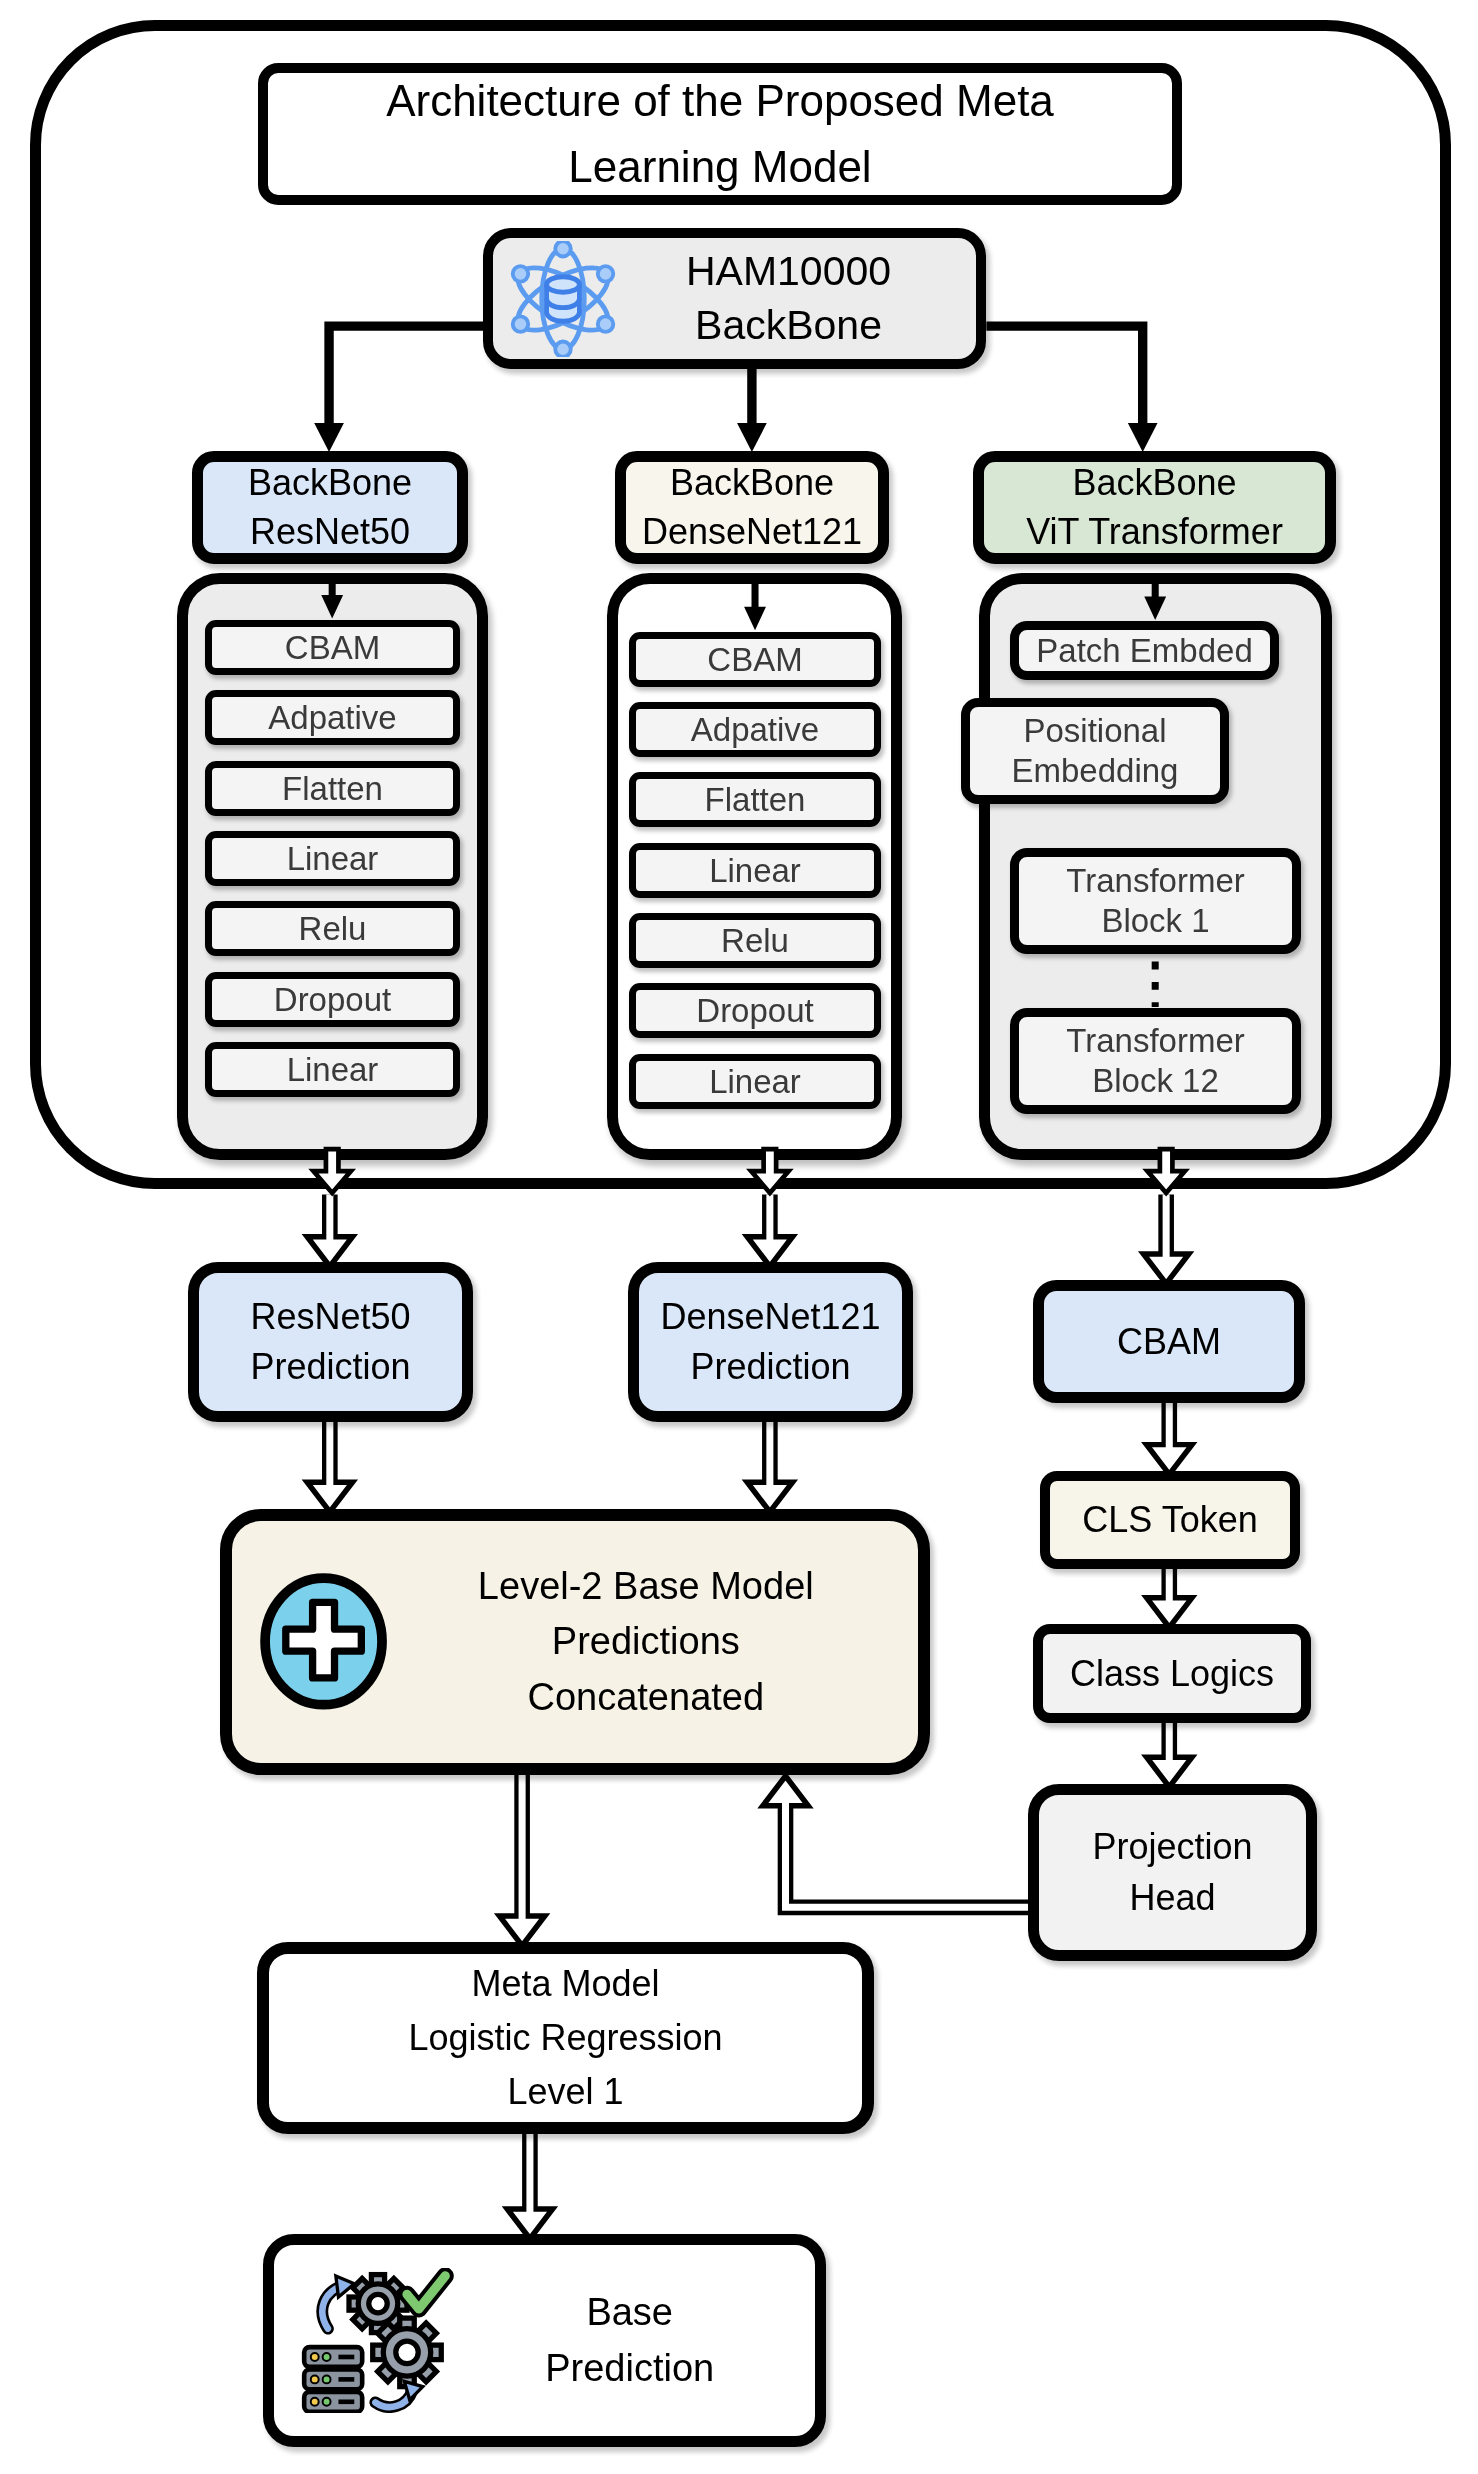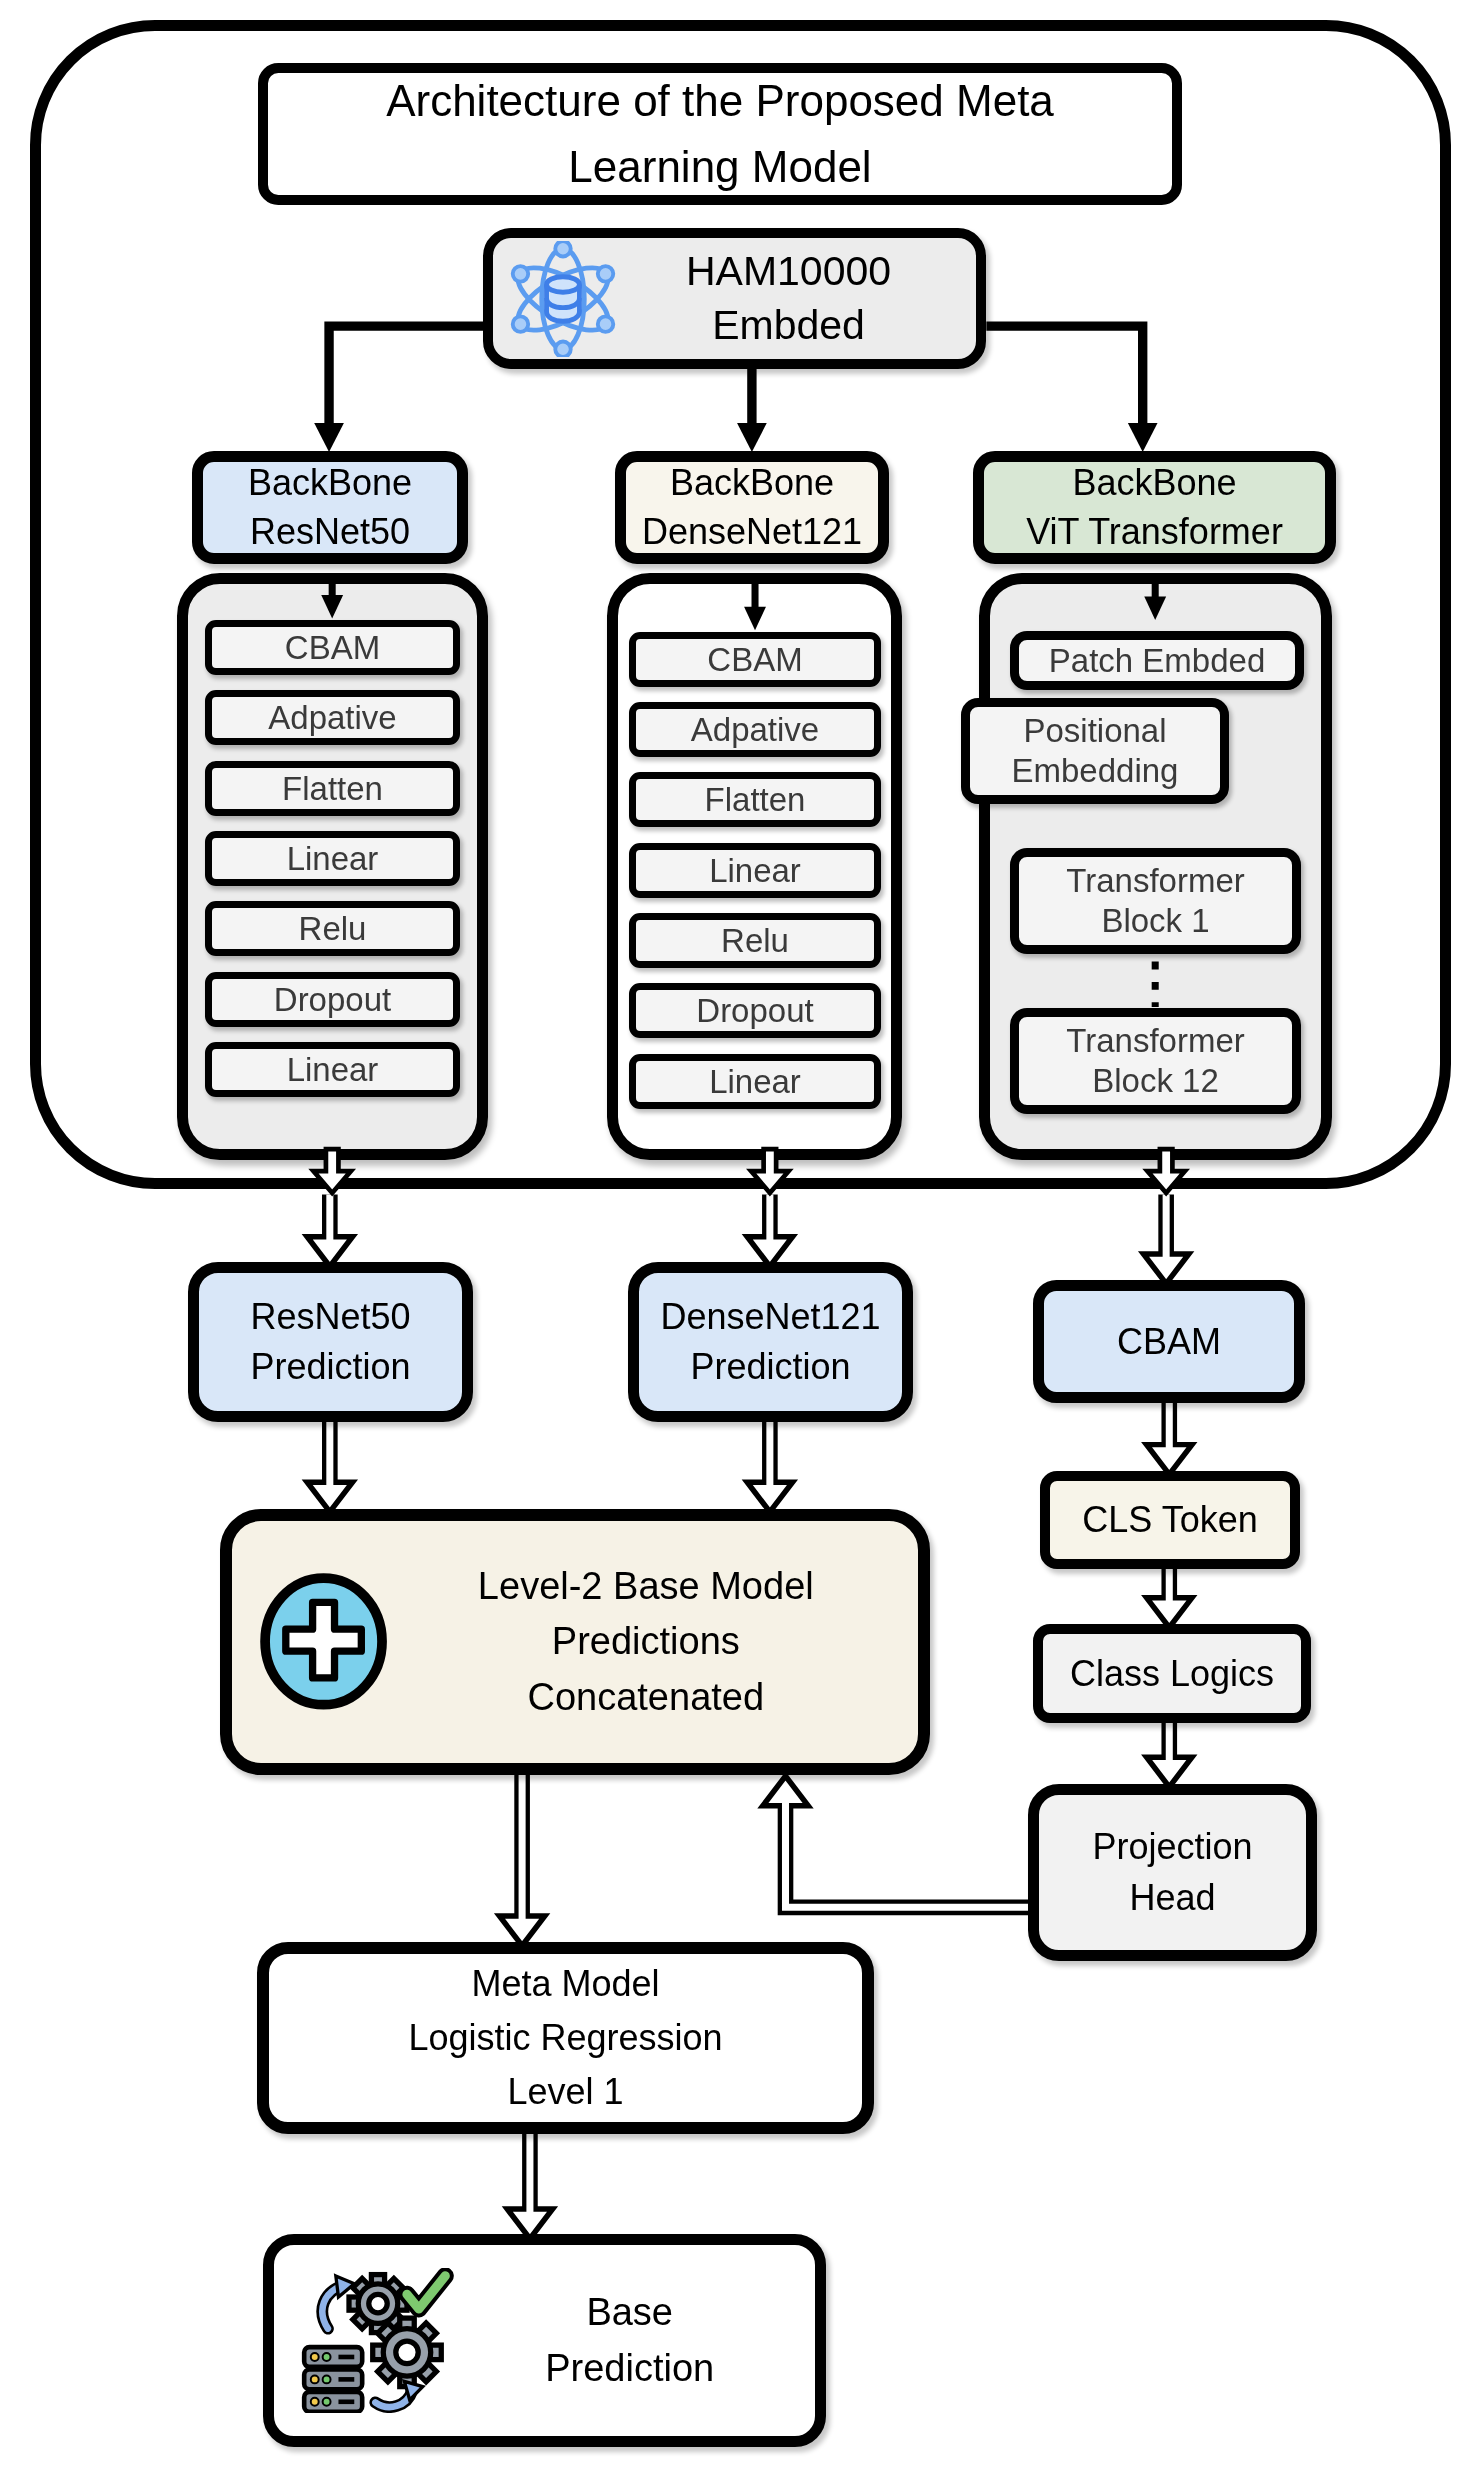--- a/index.html
+++ b/index.html
@@ -132,21 +132,21 @@
             <circle cx="99" cy="86" r="8"></circle>
         </g>
         <g stroke="#3f7fe8" stroke-width="5" fill="#cfe3fb">
           <path d="M38 45 v28 c0 6 7.5 10 17 10 s17 -4 17 -10 v-28"></path>
           <ellipse cx="55" cy="45" rx="17" ry="8"></ellipse>
           <path d="M38 59 c0 6 7.5 10 17 10 s17 -4 17 -10" fill="none"></path>
         </g>
       </svg>
     </span>
     <span class="labelfill" style="font-size:41px;line-height:1.3;">HAM10000
-Embded</span>
+BackBone</span>
   </div>
 
   <div class="abs node bg-blue" style="left:192px;top:451px;width:276px;height:113px;border-radius:22px;font-size:36px;line-height:1.35;">BackBone
 ResNet50</div>
   <div class="abs node bg-cream" style="left:615px;top:451px;width:274px;height:113px;border-radius:22px;font-size:36px;line-height:1.35;">BackBone
 DenseNet121</div>
   <div class="abs node bg-green" style="left:973px;top:451px;width:363px;height:113px;border-radius:22px;font-size:36px;line-height:1.35;">BackBone
 ViT Transformer</div>
 
   <div class="abs node layer bg-layer" style="left:205px;top:620px;width:255px;height:55px;">CBAM</div>
@@ -158,21 +158,21 @@
   <div class="abs node layer bg-layer" style="left:205px;top:1042px;width:255px;height:55px;">Linear</div>
 
   <div class="abs node layer bg-layer" style="left:629px;top:632px;width:252px;height:55px;">CBAM</div>
   <div class="abs node layer bg-layer" style="left:629px;top:702px;width:252px;height:55px;">Adpative</div>
   <div class="abs node layer bg-layer" style="left:629px;top:772px;width:252px;height:55px;">Flatten</div>
   <div class="abs node layer bg-layer" style="left:629px;top:843px;width:252px;height:55px;">Linear</div>
   <div class="abs node layer bg-layer" style="left:629px;top:913px;width:252px;height:55px;">Relu</div>
   <div class="abs node layer bg-layer" style="left:629px;top:983px;width:252px;height:55px;">Dropout</div>
   <div class="abs node layer bg-layer" style="left:629px;top:1054px;width:252px;height:55px;">Linear</div>
 
-  <div class="abs node layer vitlayer bg-layer" style="left:1010px;top:621px;width:294px;height:59px;margin-top:10px;">Patch Embded</div>
+  <div class="abs node layer vitlayer bg-layer" style="left:1010px;top:621px;width:269px;height:59px;">Patch Embded</div>
   <div class="abs node layer vitlayer bg-layer" style="left:961px;top:698px;width:268px;height:106px;">Positional
 Embedding</div>
   <div class="abs node layer vitlayer bg-layer" style="left:1010px;top:848px;width:291px;height:106px;">Transformer
 Block 1</div>
   <div class="abs node layer vitlayer bg-layer" style="left:1010px;top:1008px;width:291px;height:106px;">Transformer
 Block 12</div>
 
   <div class="abs node bg-blue" style="left:188px;top:1262px;width:285px;height:160px;border-width:11.7px;border-radius:30px;font-size:36px;line-height:1.4;">ResNet50
 Prediction</div>
   <div class="abs node bg-blue" style="left:628px;top:1262px;width:285px;height:160px;border-width:11.7px;border-radius:30px;font-size:36px;line-height:1.4;">DenseNet121

